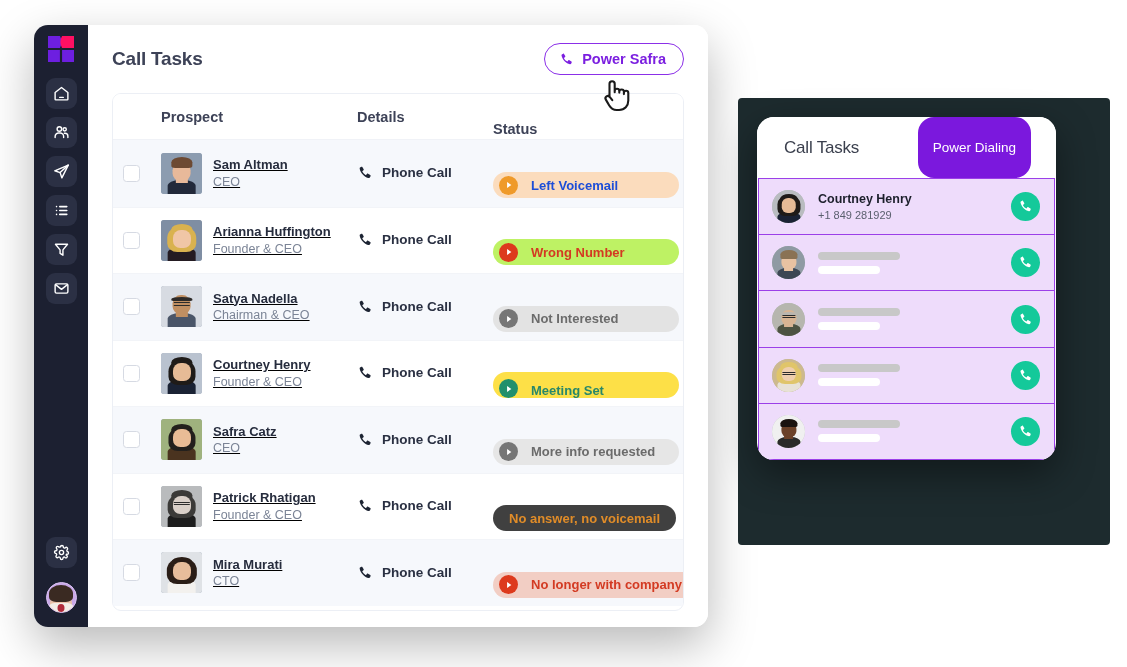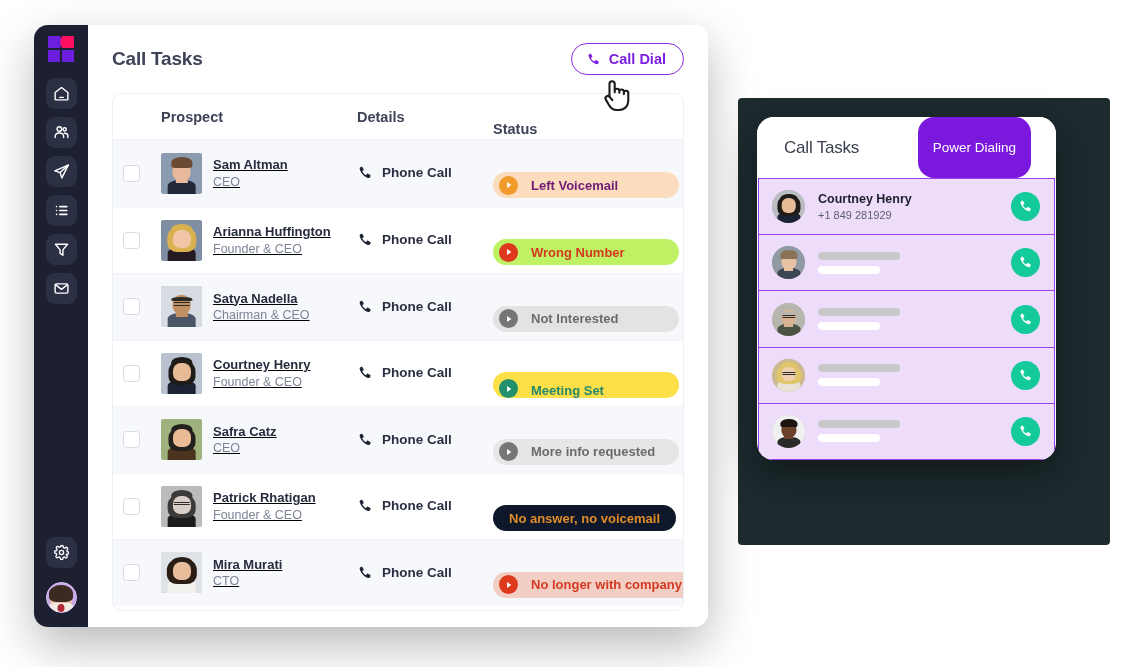--- a/index.html
+++ b/index.html
@@ -258,21 +258,21 @@
     </nav>
 
     <div class="main">
 
       <div class="main-header">
         <div class="page-title">Call Tasks</div>
         <div class="power-dial-btn">
           <svg viewBox="0 0 24 24" fill="#7b1fe0">
             <path d="M6.6 2.6c.5-.2 1.1 0 1.4.5l2 3.3c.3.5.2 1.2-.3 1.6l-1.4 1.1c-.3.3-.4.7-.2 1.1a12 12 0 0 0 4.7 4.7c.4.2.8.1 1.1-.2l1.1-1.4c.4-.5 1.1-.6 1.6-.3l3.3 2c.5.3.7.9.5 1.4l-.8 2a2 2 0 0 1-2.2 1.2C11.6 18.6 5.4 12.4 4 5.6A2 2 0 0 1 5.2 3.4Z"></path>
           </svg>
-          <span>Call Dial</span>
+          <span>Power Safra</span>
         </div>
       </div>
 
       <div class="table-wrap">
         <div class="thead">
           <div class="c-check"></div>
           <div class="th c-prospect">Prospect</div>
           <div class="th c-details">Details</div>
           <div class="th c-status">Status</div>
         </div>
@@ -295,21 +295,21 @@
                   <div class="p-name">Sam Altman</div>
                   <div class="p-role">CEO</div>
                 </div>
               </div>
               <div class="c-details details">
                 <svg viewBox="0 0 24 24" fill="#1d2433">
                   <path d="M6.6 2.6c.5-.2 1.1 0 1.4.5l2 3.3c.3.5.2 1.2-.3 1.6l-1.4 1.1c-.3.3-.4.7-.2 1.1a12 12 0 0 0 4.7 4.7c.4.2.8.1 1.1-.2l1.1-1.4c.4-.5 1.1-.6 1.6-.3l3.3 2c.5.3.7.9.5 1.4l-.8 2a2 2 0 0 1-2.2 1.2C11.6 18.6 5.4 12.4 4 5.6A2 2 0 0 1 5.2 3.4Z"></path>
                 </svg>
                 <span>Phone Call</span>
               </div>
-              <div class="c-status"><div class="badge" style="background: rgb(251, 220, 189); color: #701a75;">
+              <div class="c-status"><div class="badge" style="background: rgb(251, 220, 189); color: #1d4ed8;">
                   <div class="play" style="background: rgb(239, 154, 42);">
                     <svg viewBox="0 0 10 10" fill="#fff">
                       <path d="M2.6 1.4 L8 5 L2.6 8.6 Z"></path>
                     </svg>
                   </div>
                   <span>Left Voicemail</span>
                 </div></div>
             </div>
             <div class="row">
               <div class="c-check">
@@ -475,21 +475,21 @@
                   <div class="p-name">Patrick Rhatigan</div>
                   <div class="p-role">Founder &amp; CEO</div>
                 </div>
               </div>
               <div class="c-details details">
                 <svg viewBox="0 0 24 24" fill="#1d2433">
                   <path d="M6.6 2.6c.5-.2 1.1 0 1.4.5l2 3.3c.3.5.2 1.2-.3 1.6l-1.4 1.1c-.3.3-.4.7-.2 1.1a12 12 0 0 0 4.7 4.7c.4.2.8.1 1.1-.2l1.1-1.4c.4-.5 1.1-.6 1.6-.3l3.3 2c.5.3.7.9.5 1.4l-.8 2a2 2 0 0 1-2.2 1.2C11.6 18.6 5.4 12.4 4 5.6A2 2 0 0 1 5.2 3.4Z"></path>
                 </svg>
                 <span>Phone Call</span>
               </div>
-              <div class="c-status"><div class="badge noicon" style="background: #0f172a; color: rgb(224, 140, 40); align-items: center;">
+              <div class="c-status"><div class="badge noicon" style="background: #404040; color: rgb(224, 140, 40); align-items: center;">
                   <span>No answer, no voicemail</span>
                 </div></div>
             </div>
             <div class="row alt">
               <div class="c-check">
                 <div class="chk"></div>
               </div>
               <div class="c-prospect prospect">
                 <div class="p-photo">
                   <div class="ph">

